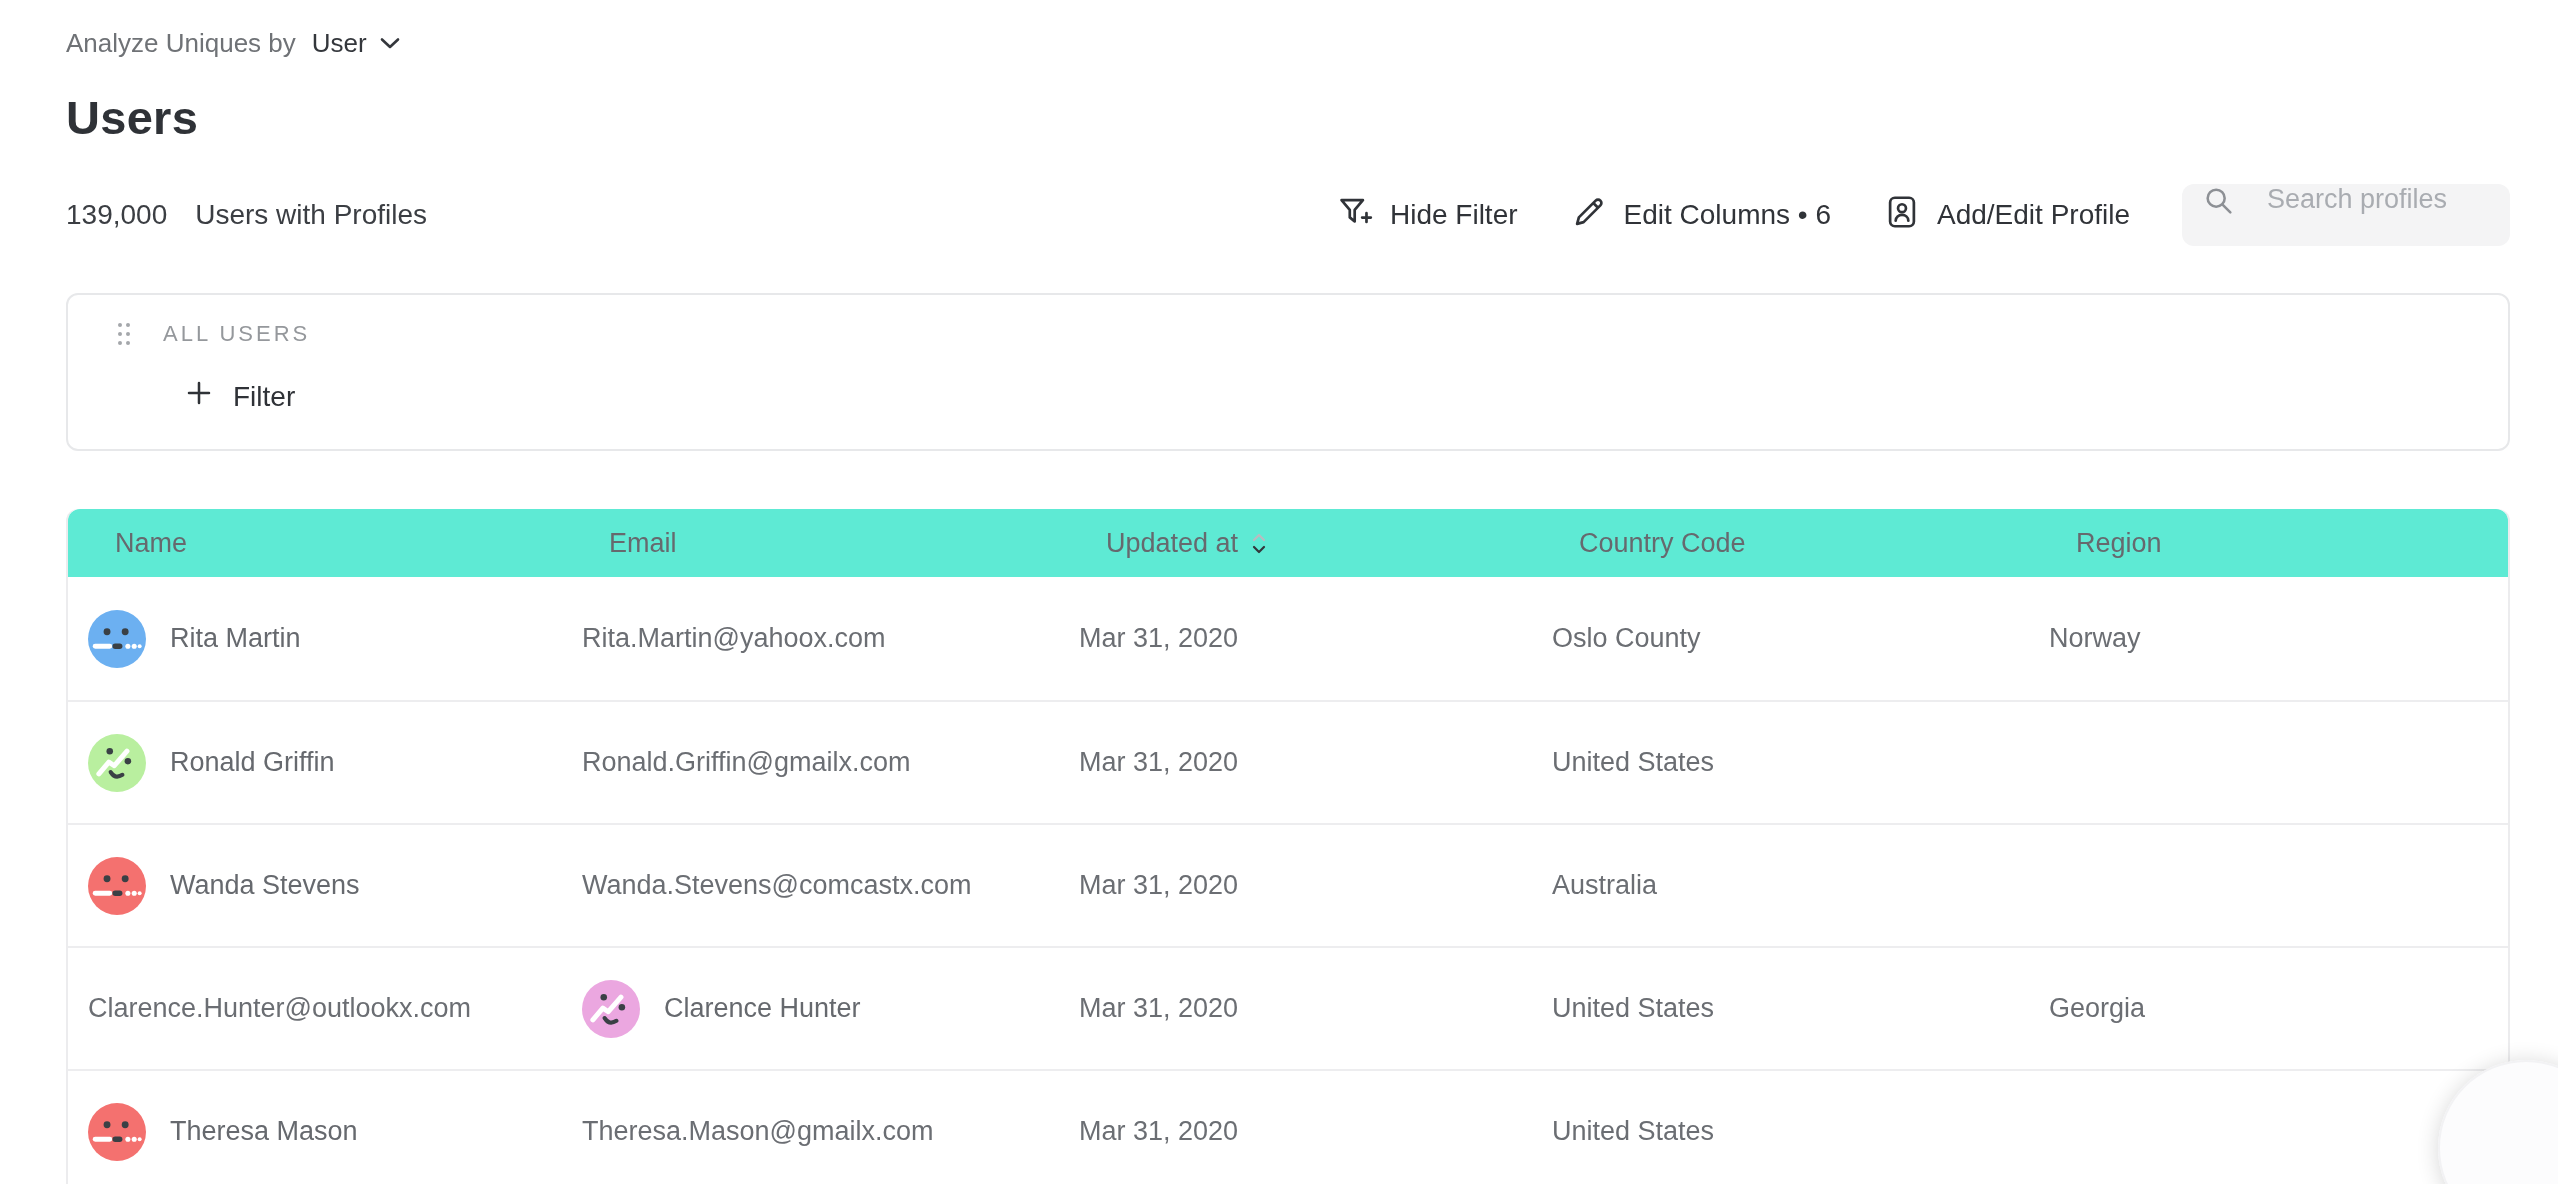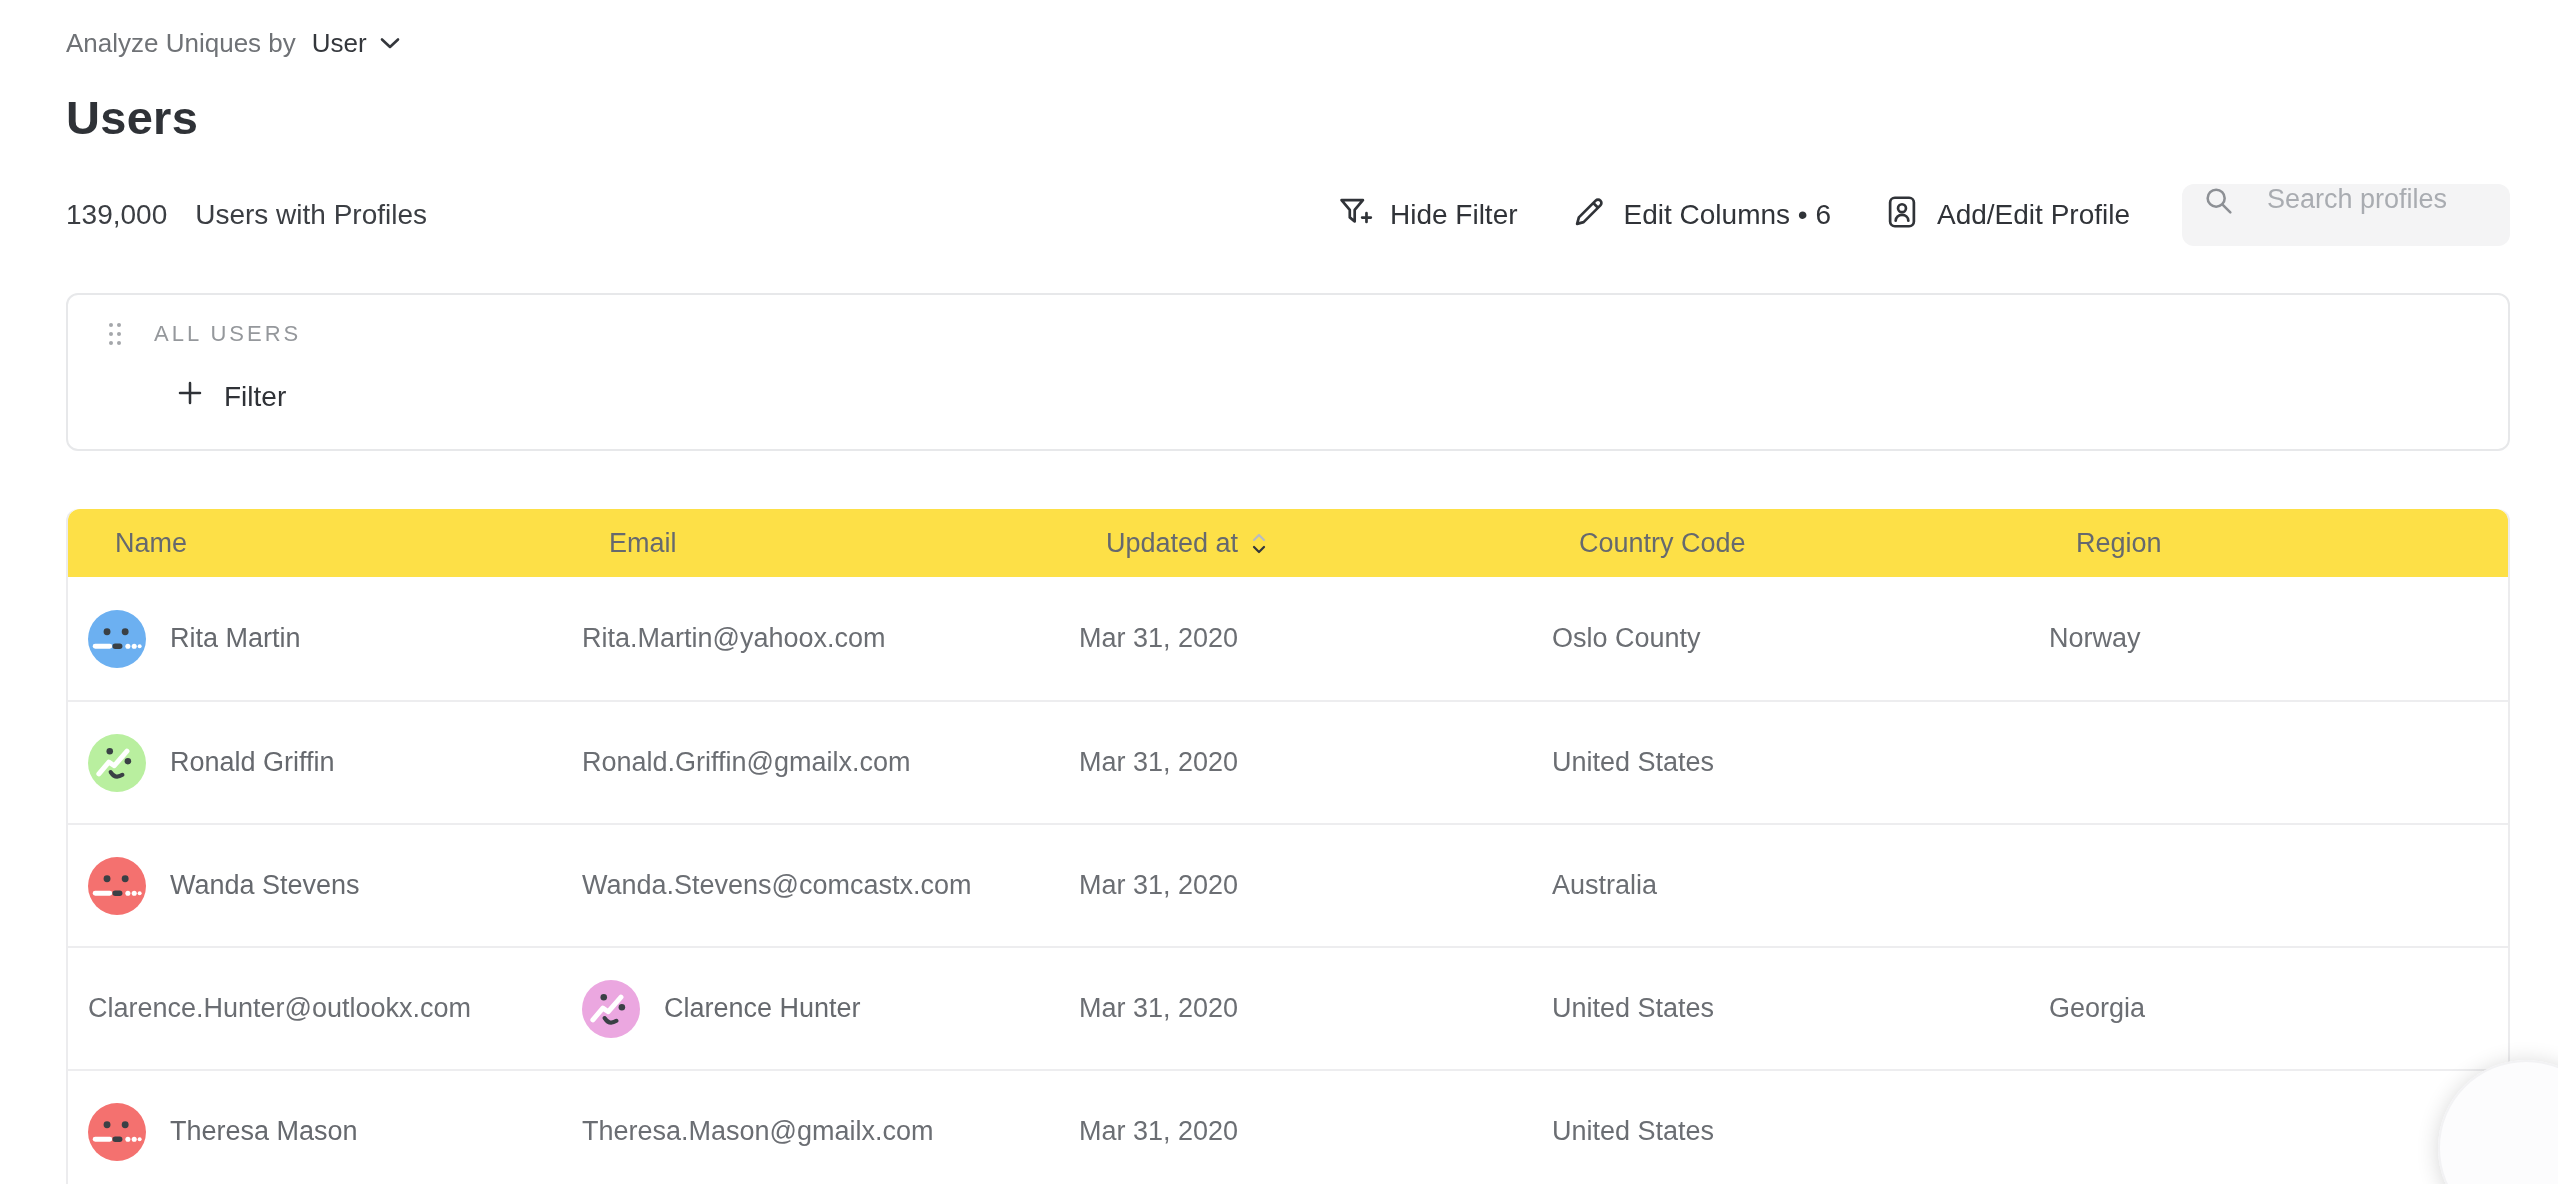--- a/index.html
+++ b/index.html
@@ -19,30 +19,30 @@
   
   .stats-row { margin-top:38px; display:flex; align-items:center; justify-content:space-between; height:64px; }
   .count-group { display:flex; align-items:center; gap:28px; font-size:28px; font-weight:500; color:#3b3e43; }
   .toolbar { display:flex; align-items:center; gap:52px; }
   .tool-btn { display:flex; align-items:center; gap:16px; font-size:28px; font-weight:500; color:#303338; cursor:pointer; white-space:nowrap; }
   .search-box { width:328px; height:62px; background:#f4f4f5; border-radius:12px; display:flex; align-items:flex-start; padding:0 20px; gap:31px; }
   .search-box input { border:none; background:transparent; outline:none; font-size:27px; color:#3b3e43; width:100%; font-family:inherit; }
   .search-box input::placeholder { color:#a9acb1; }
 
   
-  .filter-card { margin-top:46px; height:158px; border:2px solid #e7e8ea; border-radius:12px; padding:22px 0 0 36px; }
+  .filter-card { margin-top:46px; height:158px; border:2px solid #e7e8ea; border-radius:12px; padding:22px 0 0 45px; }
   .filter-line1 { display:flex; align-items:center; gap:28px; height:34px; }
   .all-users { font-size:22px; letter-spacing:3px; color:#95989c; font-weight:500; }
   .drag-handle { display:inline-flex; cursor:grab; }
   .filter-line2 { margin-top:26px; margin-left:70px; display:flex; align-items:center; gap:18px;
     font-size:28px; font-weight:500; color:#2f3237; cursor:pointer; width:max-content; }
 
   
   .table { margin-top:58px; border-left:2px solid #ececee; border-right:2px solid #ececee; border-radius:12px 12px 0 0; }
-  .thead { height:68px; background:#fde047; border-radius:12px 12px 0 0;
+  .thead { height:68px; background:#5eead4; border-radius:12px 12px 0 0;
     display:grid; grid-template-columns:494px 497px 473px 497px 1fr; align-items:center; padding-left:47px; }
   .th { font-size:27px; color:#66696e; display:flex; align-items:center; gap:12px; cursor:pointer; width:max-content; padding-right:20px; }
   .sort-stack { display:inline-flex; flex-direction:column; gap:3px; margin-left:2px; }
   .trow { height:123px; display:grid; grid-template-columns:494px 497px 473px 497px 1fr;
     align-items:center; padding-left:20px; cursor:pointer; }
   .trow + .trow { border-top:2px solid #ededef; }
   .td { font-size:27px; color:#6b6e73; padding-right:20px; }
   .name-cell { display:flex; align-items:center; gap:24px; color:#66696e; }
   .avatar { width:58px; height:58px; flex:0 0 58px; }
 

